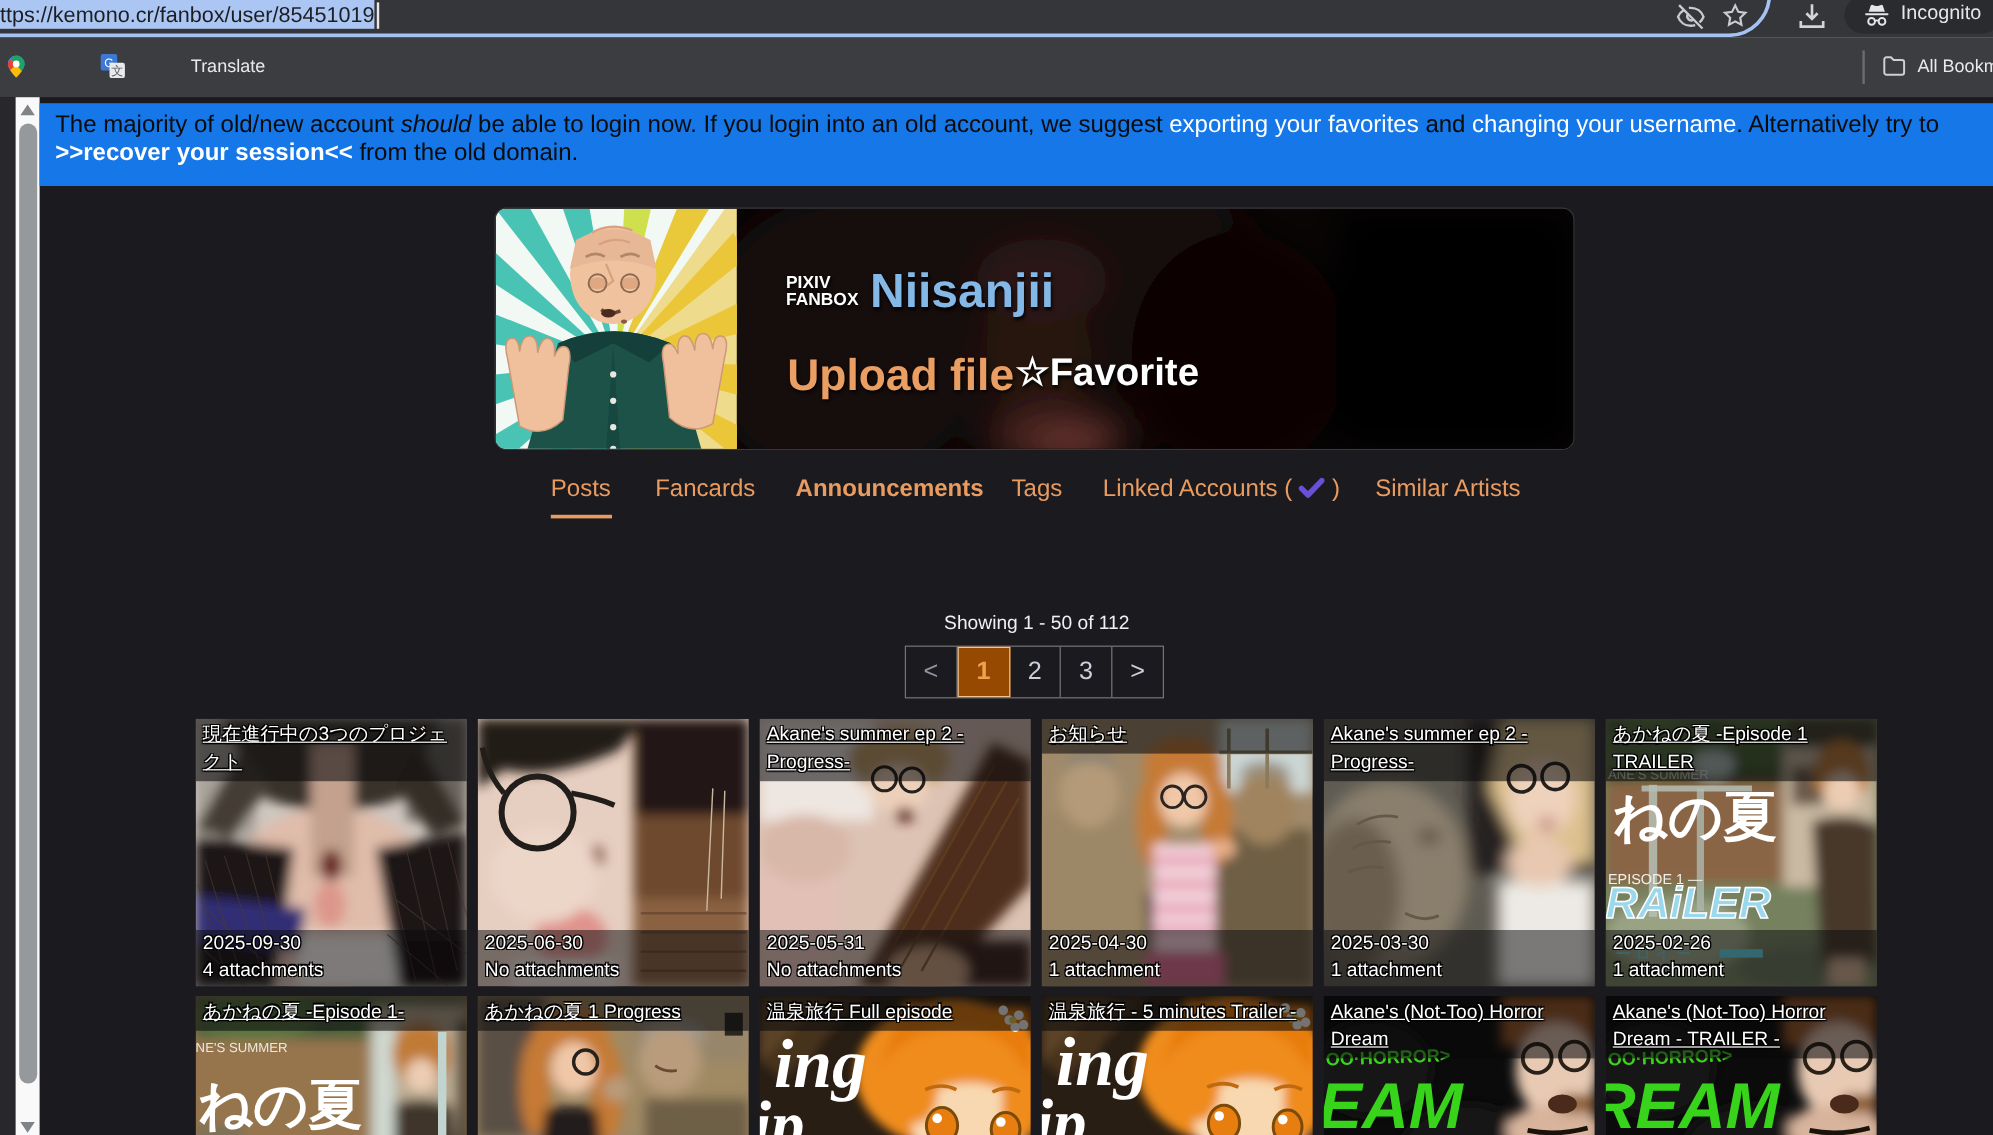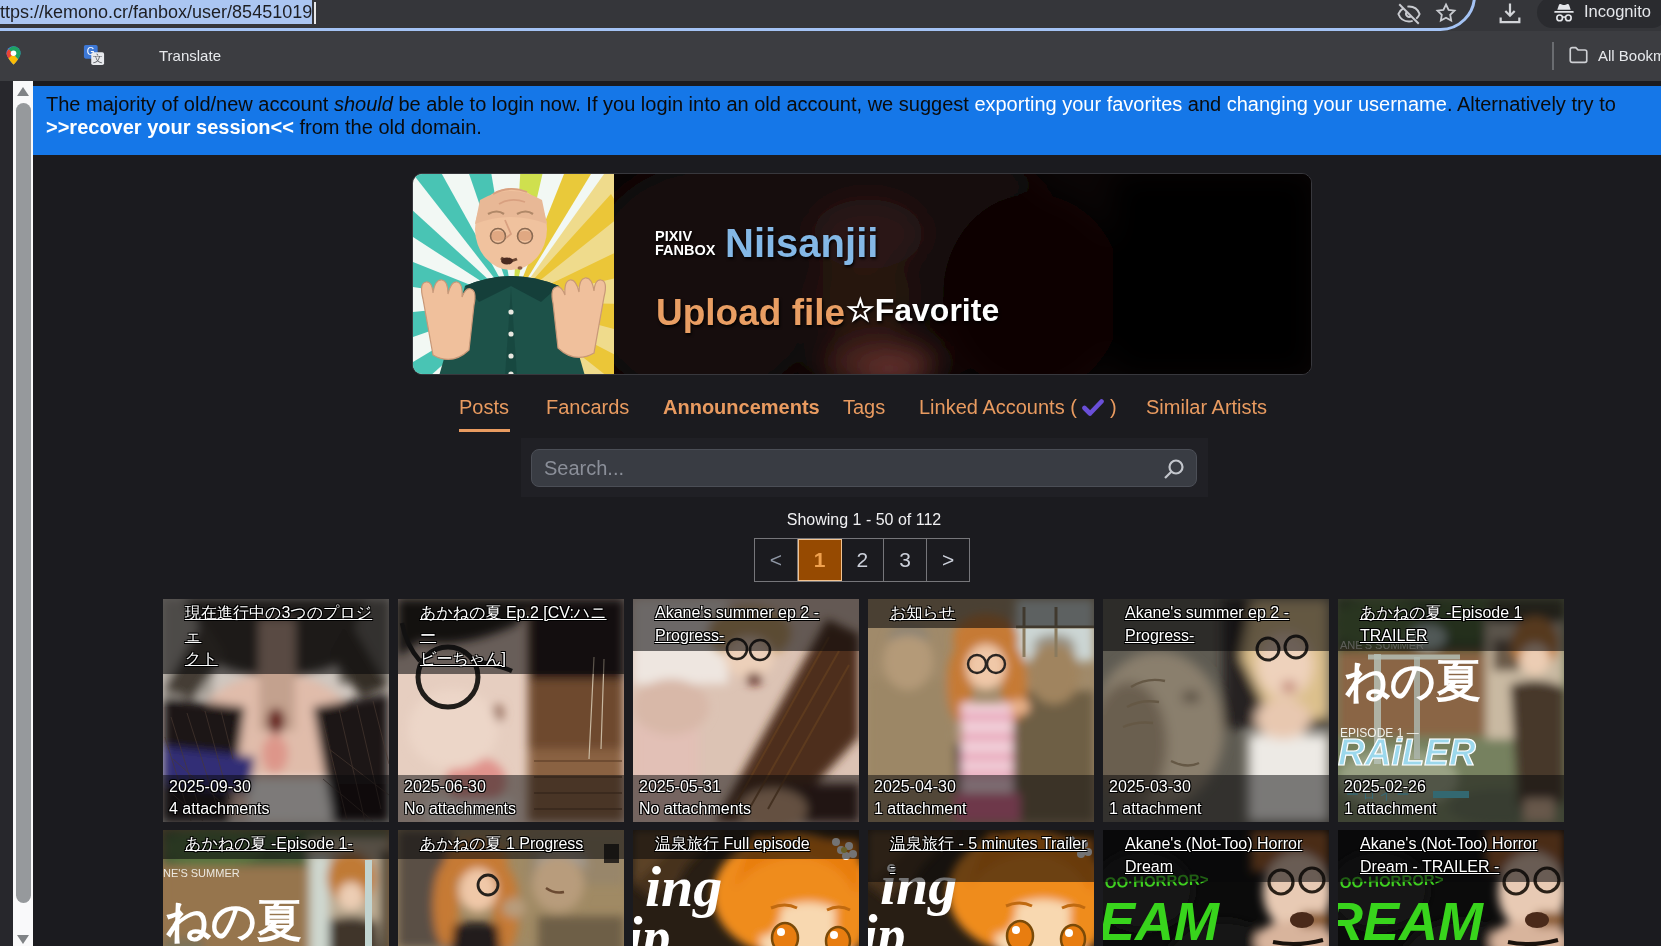--- a/index.html
+++ b/index.html
@@ -41,21 +41,21 @@
 #searchin { position:absolute; top:11px; left:10px; width:666px; height:38px; background:#393c43; border:1px solid #4b4e56; border-radius:8px; color:#8b8f99; font-size:20px; line-height:36px; padding-left:12px; }
 
 #showing { position:absolute; top:430px; left:0; width:1728px; text-align:center; color:#f0f0f2; font-size:16px; }
 #pager { position:absolute; top:457px; left:754px; height:44px; display:flex; border:1px solid #76767a; }
 .pcell { width:42.6px; height:42px; border-right:1px solid #76767a; color:#ccd0da; font-size:21px; display:flex; align-items:center; justify-content:center; }
 .pcell:last-child { border-right:none; }
 #pactive { background:#964a01; border:1px solid #f2c492; color:#f0a14e; font-weight:bold; width:44px; }
 
 #grid { position:absolute; top:518px; left:163px; width:1402px; }
 .card { position:absolute; width:226px; height:223px; overflow:hidden; background:#222; }
-.ct { position:absolute; top:0; left:0; right:0; background:rgba(8,8,10,.57); color:#fff; font-size:16px; line-height:23px; padding:2px 5px 4px 22px; text-decoration:underline; text-shadow:1px 1px 0 #000, -1px -1px 0 #000, 1px -1px 0 #000, -1px 1px 0 #000; }
+.ct { position:absolute; top:0; left:0; right:0; background:rgba(8,8,10,.57); color:#fff; font-size:16px; line-height:23px; padding:2px 5px 4px 6px; text-decoration:underline; text-shadow:1px 1px 0 #000, -1px -1px 0 #000, 1px -1px 0 #000, -1px 1px 0 #000; }
 .cf { position:absolute; left:0; right:0; bottom:0; background:rgba(8,8,10,.5); color:#fff; font-size:16px; line-height:22px; padding:1px 6px 2px 6px; text-shadow:1px 1px 0 #000, -1px -1px 0 #000, 1px -1px 0 #000, -1px 1px 0 #000; }
 .cimg { position:absolute; top:0; left:0; }
 </style></head>
 <body>
 <div id="stage">
 
 <div id="chrome">
   <div id="omnibar">
     <div id="focusring"></div>
     <div id="urlsel">ttps://kemono.cr/fanbox/user/85451019</div>
@@ -216,27 +216,20 @@
     <span class="tab" style="left:546px;">Fancards</span>
     <span class="tab" style="left:663px;font-weight:bold;">Announcements</span>
     <span class="tab" style="left:843px;">Tags</span>
     <span class="tab" style="left:919px;">Linked Accounts ( <svg width="22" height="17" viewBox="0 0 22 17" style="vertical-align:-2px;">
             <path d="M2.5 9 L8 14.5 L19.5 2.5" fill="none" stroke="#6a4fd8" stroke-width="4.6" stroke-linecap="round" stroke-linejoin="round"></path>
           </svg> )</span>
     <span class="tab" style="left:1146px;">Similar Artists</span>
   </div>
   <div id="posts-ul"></div>
 
-  <div id="searchband">
-    <div id="searchin">Search...</div>
-    <svg style="position:absolute; right:22px; top:19px;" width="24" height="24" viewBox="0 0 24 24" fill="none" stroke="#c3c6cc" stroke-width="2.2">
-      <circle cx="14" cy="10" r="6.5"></circle>
-          <path d="M9.3 14.7 L3 21"></path>
-    </svg>
-  </div>
 
   <div id="showing">Showing 1 - 50 of 112</div>
   <div id="pager">
     <div class="pcell" style="color:#8f97a5;">&lt;</div>
     <div class="pcell" id="pactive">1</div>
     <div class="pcell">2</div>
     <div class="pcell">3</div>
     <div class="pcell">&gt;</div>
   </div>
 
@@ -288,21 +281,20 @@
 <ellipse cx="78" cy="182" rx="30" ry="24" fill="#e0938c"></ellipse>
 <rect x="28" y="200" width="88" height="23" fill="#f0e6de"></rect>
 <ellipse cx="100" cy="114" rx="6" ry="9" fill="#9a7262"></ellipse>
 <ellipse cx="55" cy="130" rx="45" ry="40" fill="#ecd6c8"></ellipse>
 </g>
 <circle cx="50" cy="78" r="30" fill="none" stroke="#201d1a" stroke-width="5"></circle>
 <path d="M78 62 Q100 66 114 72 M22 62 Q8 46 4 24" stroke="#201d1a" stroke-width="4.5" fill="none"></path>
 <path d="M196 58 L191 160 M206 60 L203 150" stroke="#c8b8a0" stroke-width="1.2"></path>
 <path d="M136 162 h88 M136 178 h88 M136 194 h88 M136 210 h88" stroke="#5e3f28" stroke-width="2" opacity=".6"></path>
 </svg>
-          <div class="ct">あかねの夏 Ep.2 [CV:ハニー<br>ビーちゃん]</div>
           <div class="cf">2025-06-30<br>No attachments</div>
         </div>
         <div class="card" style="left: 470px; top: 0px;">
           <svg class="cimg" width="226" height="223" viewBox="0 0 226 223">
 <defs>
               <filter id="b3" x="-20%" y="-20%" width="140%" height="140%">
                 <feGaussianBlur stdDeviation="5"></feGaussianBlur>
               </filter>
             </defs>
 <rect width="226" height="223" fill="#dcc3b4"></rect>

